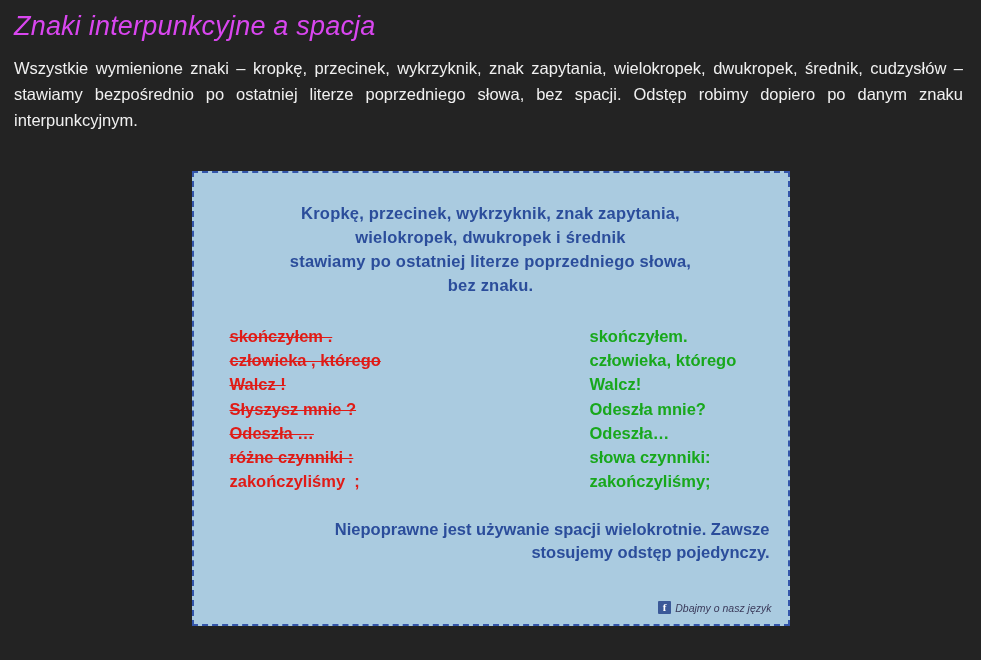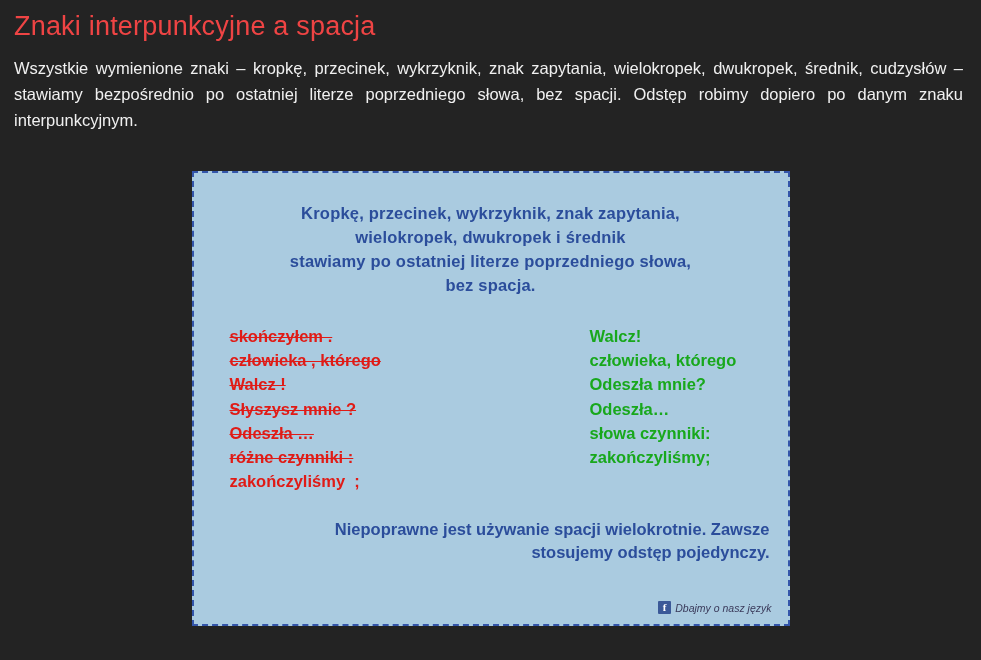--- a/index.html
+++ b/index.html
@@ -14,26 +14,27 @@
     overflow: hidden;
   }
   .page {
     position: relative;
     width: 981px;
     height: 660px;
     box-sizing: border-box;
     padding: 10px 14px 0 14px;
   }
   .page-title {
-    color: #ef4444;
+    color: #d946ef;
     font-size: 27px;
     font-weight: normal;
     margin: 0 0 14px 0;
     line-height: 1.2;
     letter-spacing: 0.2px;
+    font-style: italic;
   }
   .intro {
     color: #f0f0f0;
     font-size: 16.5px;
     line-height: 1.55;
     text-align: justify;
     margin: 0 4px 0 0;
     max-width: 955px;
   }
   .infographic-wrap {
@@ -139,38 +140,39 @@
 
   <p class="intro">Wszystkie wymienione znaki – kropkę, przecinek, wykrzyknik, znak zapytania, wielokropek, dwukropek, średnik, cudzysłów – stawiamy bezpośrednio po ostatniej literze poprzedniego słowa, bez spacji. Odstęp robimy dopiero po danym znaku interpunkcyjnym.</p>
 
   <div class="infographic-wrap">
     <div class="infographic">
 
       <div class="ig-heading">
         <div>Kropkę,  przecinek,  wykrzyknik,  znak zapytania,</div>
         <div>wielokropek,  dwukropek  i  średnik</div>
         <div>stawiamy po ostatniej literze poprzedniego słowa,</div>
-        <div>bez spacja.</div>
+        <div>bez znaku.</div>
       </div>
 
       <div class="examples">
 
         <div class="col left">
           <div class="ex bad">skończyłem .</div>
           <div class="ex bad">człowieka , którego</div>
           <div class="ex bad">Walcz !</div>
           <div class="ex bad">Słyszysz mnie ?</div>
           <div class="ex bad">Odeszła …</div>
           <div class="ex bad">różne czynniki :</div>
           <div class="ex bad nostrike">zakończyliśmy  ;</div>
         </div>
 
         <div class="col right">
+          <div class="ex good">skończyłem.</div>
+          <div class="ex good">człowieka, którego</div>
           <div class="ex good">Walcz!</div>
-          <div class="ex good">człowieka, którego</div>
           <div class="ex good">Odeszła mnie?</div>
           <div class="ex good">Odeszła…</div>
           <div class="ex good">słowa czynniki:</div>
           <div class="ex good">zakończyliśmy;</div>
         </div>
 
       </div>
 
       <div class="ig-footer-note">
         <div>Niepoprawne  jest  używanie  spacji  wielokrotnie.  Zawsze</div>

